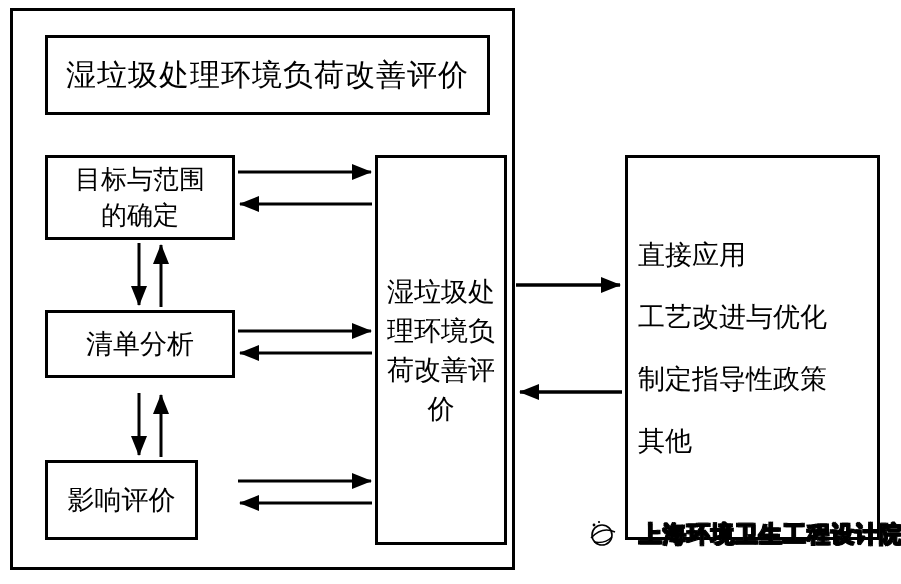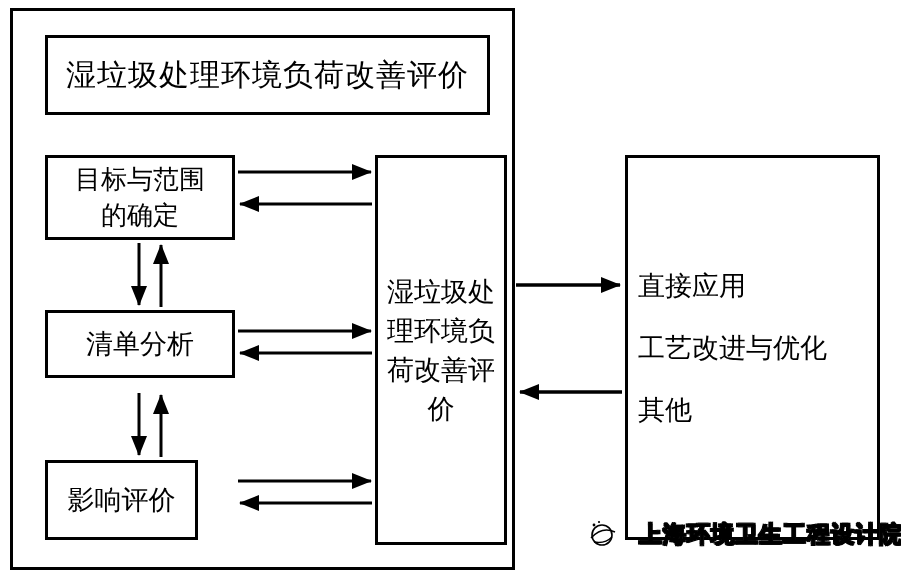--- a/index.html
+++ b/index.html
@@ -109,20 +109,21 @@
 
   <div class="box" id="inventory-box">清单分析</div>
 
   <div class="box" id="impact-box">影响评价</div>
 
   <div class="box" id="interpretation-box">湿垃圾处理环境负荷改善评价</div>
 
   <div class="box" id="application-box">
     <div class="app-line">直接应用</div>
     <div class="app-line">工艺改进与优化</div>
+    <div class="app-line">制定指导性政策</div>
     <div class="app-line">其他</div>
   </div>
 
   <svg id="arrow-layer" viewBox="0 0 901 584" xmlns="http://www.w3.org/2000/svg">
     <defs>
       <marker id="ah" markerUnits="userSpaceOnUse" markerWidth="22" markerHeight="16" refX="19" refY="8" orient="auto">
         <path d="M0,0 L20,8 L0,16 Z" fill="#000"></path>
       </marker>
     </defs>
 

